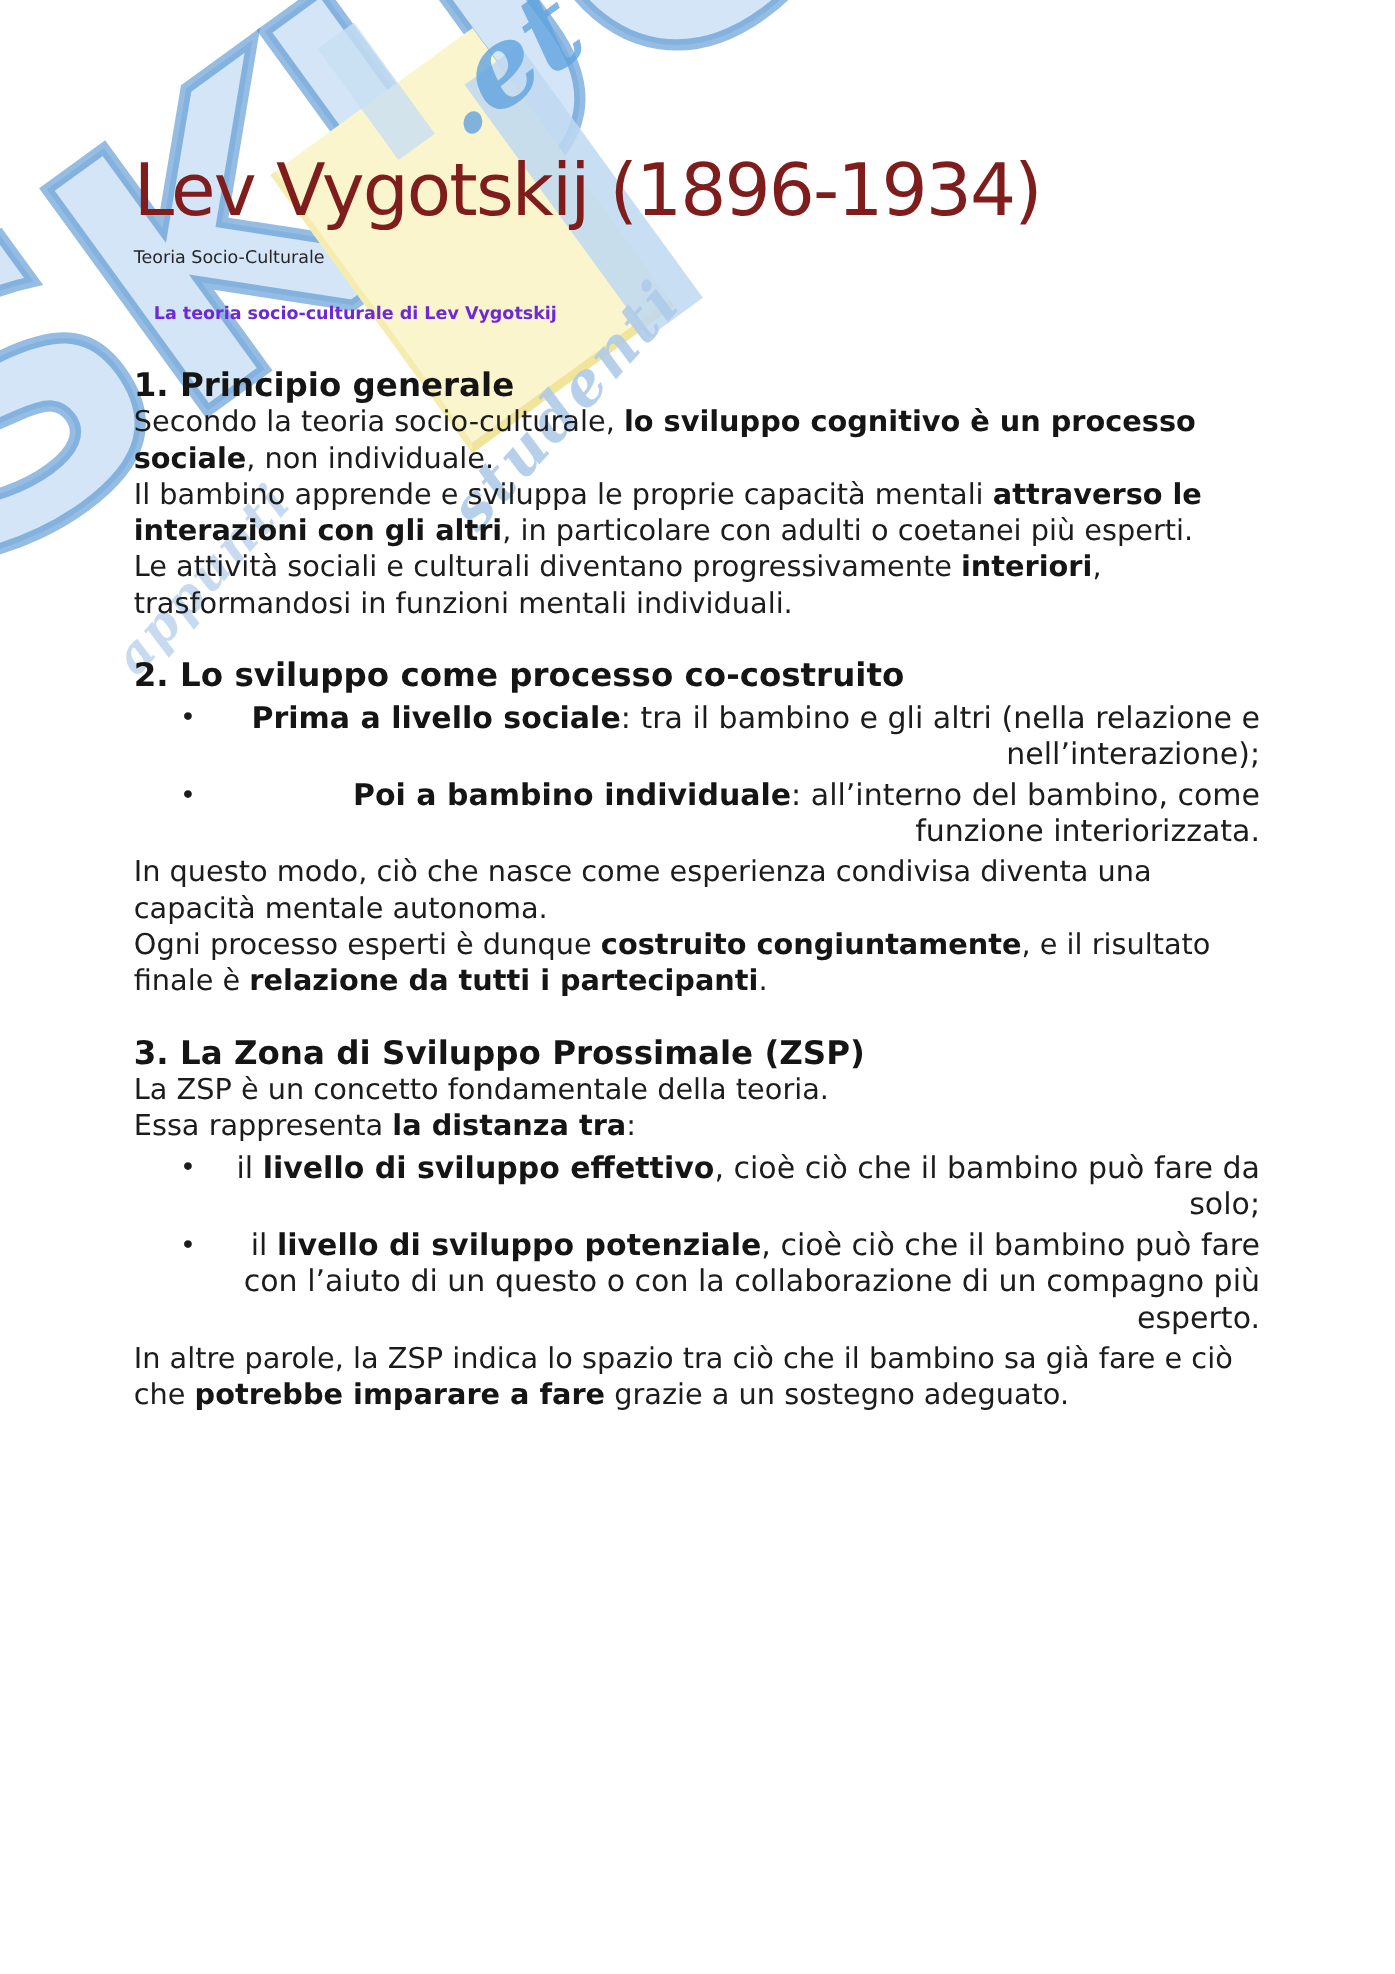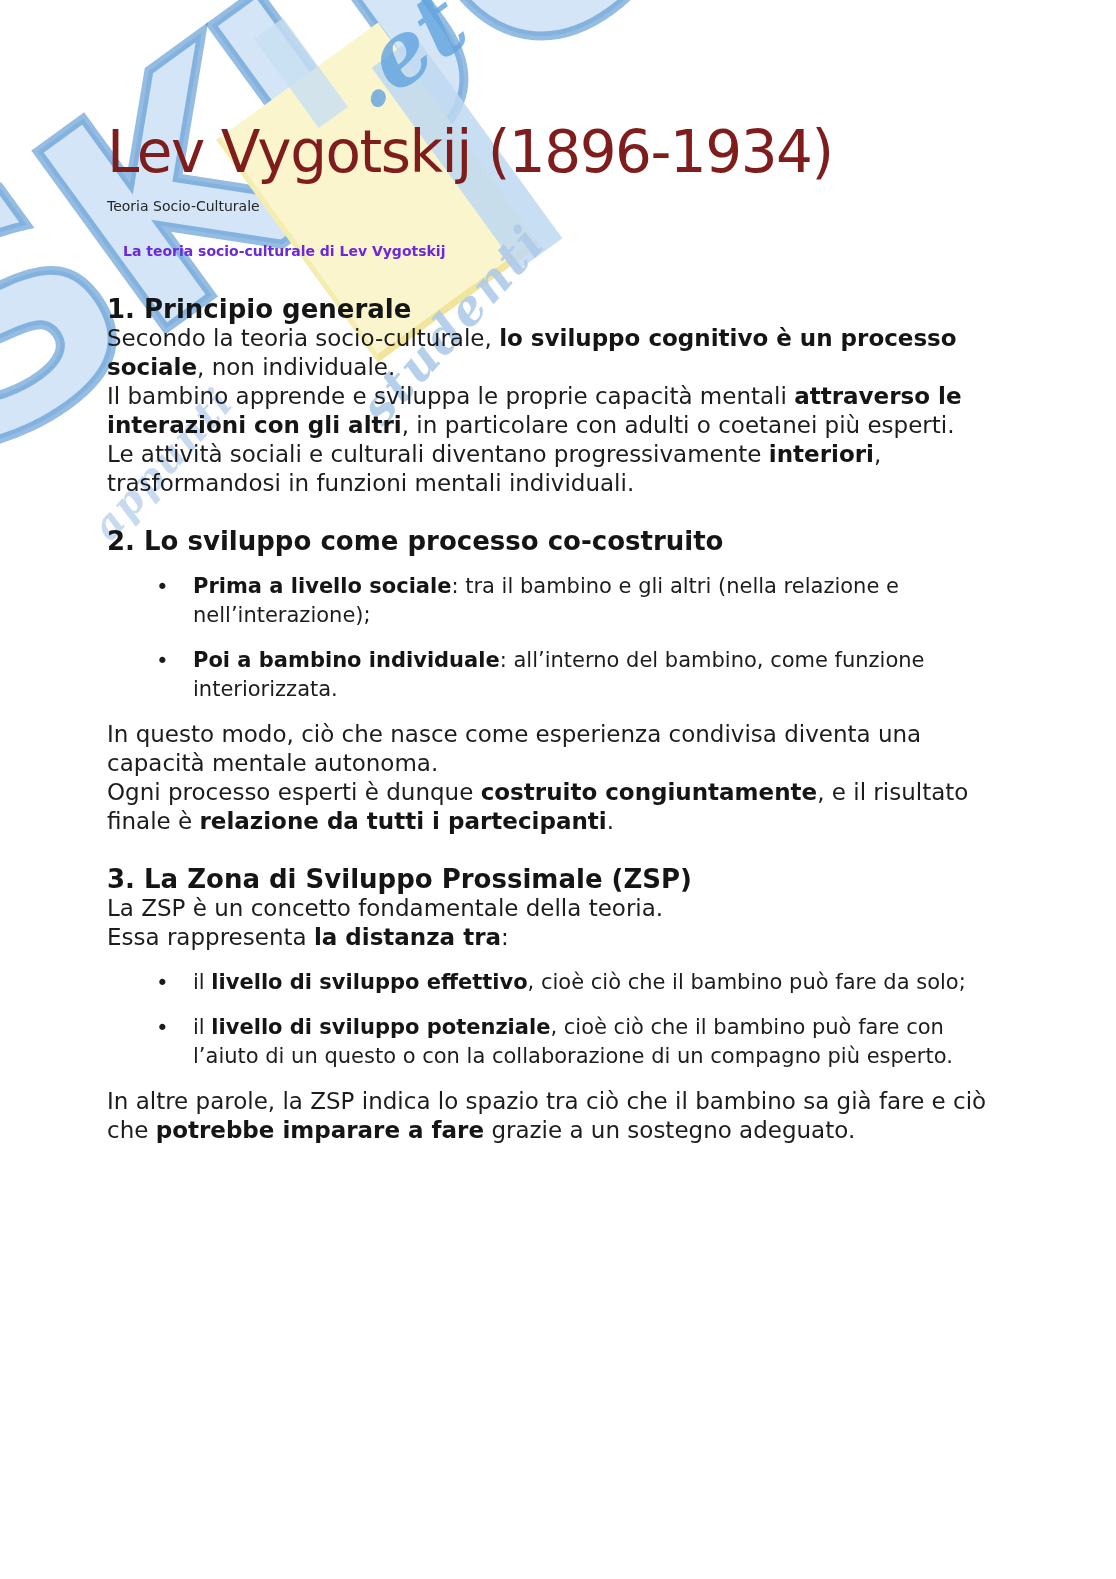--- a/index.html
+++ b/index.html
@@ -51,22 +51,22 @@
   .subtitle{margin:8px 0 0 0;font-size:14px;line-height:29px;color:#262626;}
   .subtitle-bold{margin:16px;font-size:14px;line-height:29px;font-weight:bold;color:#6d28d9;}
   .doc-section{margin-top:29px;}
   .doc-section h2{
     margin:0;font-size:26px;line-height:29px;font-weight:bold;color:#151515;
   }
   .doc-section p{margin:0;font-size:23px;line-height:29px;}
   .doc-section strong{font-weight:bold;color:#151515;}
   .doc-section ul{margin:0;padding:0;list-style:none;}
   .doc-section li{
-    position:relative;margin:16px;padding-left:70px;
-    font-size:21px;line-height:29px;
+    position:relative;margin:4px;padding-left:70px;
+    font-size:24px;line-height:29px;text-align:right;
   }
   .doc-section li::before{
     content:"\2022";
     position:absolute;left:33px;top:0;
     font-size:21.5px;line-height:29px;color:#1c1c1c;
   }
 </style>
 </head>
 <body>
 

